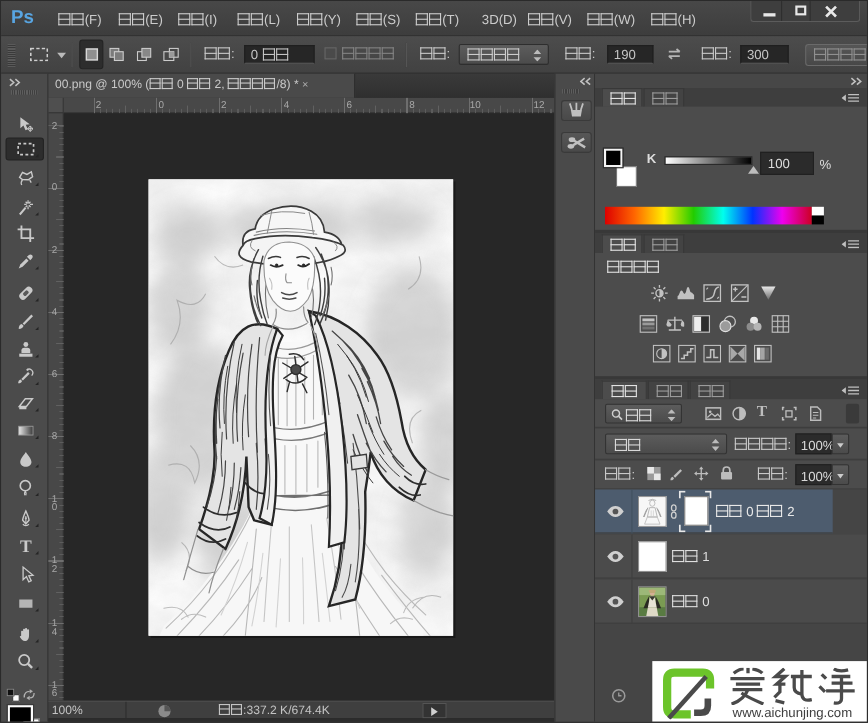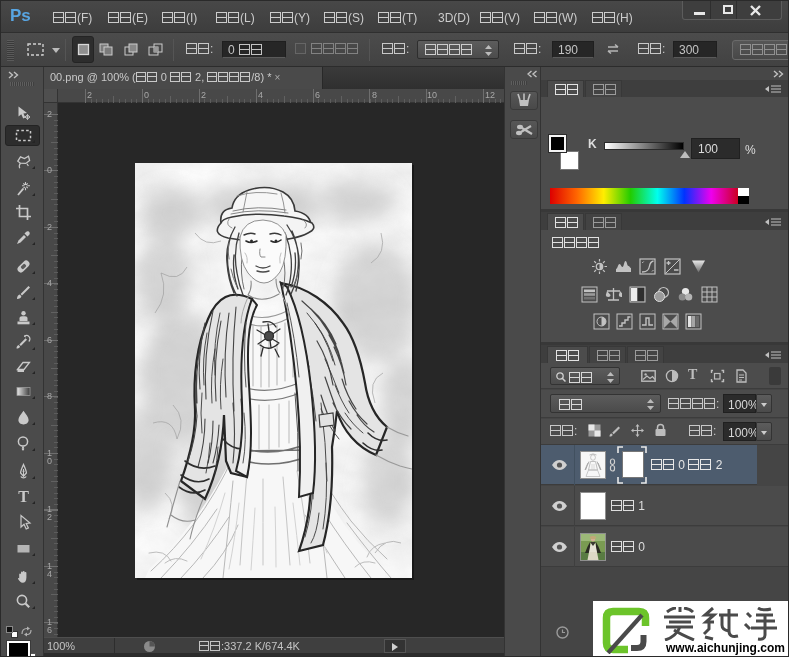--- a/index.html
+++ b/index.html
@@ -589,16 +589,16 @@
       <svg class="ab" style="left:8px;top:5px" width="54" height="48">
         <path d="M27,43.5 H12 Q5.5,43.5 5.5,37 V12 Q5.5,5.5 12,5.5 H38 Q44.5,5.5 44.5,12 V20" stroke="#6cc42a" stroke-width="7.5" fill="none"></path>
         <path d="M42.5,29 V35.5 Q42.5,42 36,42 H30" stroke="#4a4a4a" stroke-width="6" fill="none"></path>
         <path d="M7,47 L41,9" stroke="#4a4a4a" stroke-width="4.2"></path>
       </svg>
       <svg class="ab" style="left:70px;top:6px" width="116" height="34" fill="none" stroke="#4a4a4a" stroke-width="3">
         <path d="M4,5 Q9,1 13,1 M17,0 v5 M21,1 q6,1 9,4 M1,10 h31 M6,15 h22 M3,20 h27 M17,20 C14,27 9,31 2,33 M11,23 C17,27 24,30 31,33"></path>
         <path d="M50,1 l-8,7 h9 l-8,7 h8 M46,15 v7 l-5,5 M42,30 l8,2 M56,8 h19 M59,8 v10 q0,5 7,6 M66,2 v22 q0,7 9,5"></path>
         <path d="M84,6 l4,4 M82,17 l5,5 M95,1 c3,2 9,2 13,1 M93,8 h17 M93,14 h19 M88,21 h26 M102,8 v20 q0,5 -7,4"></path>
       </svg>
-      <div class="ab" style="left:73px;top:40px;font-size:12px;font-weight:bold;letter-spacing:0;color:#000000">www.aichunjing.com</div>
+      <div class="ab" style="left:73px;top:40px;font-size:12px;font-weight:normal;letter-spacing:0;color:#404040">www.aichunjing.com</div>
     </div>
 
 </div>
 
 </body></html>

